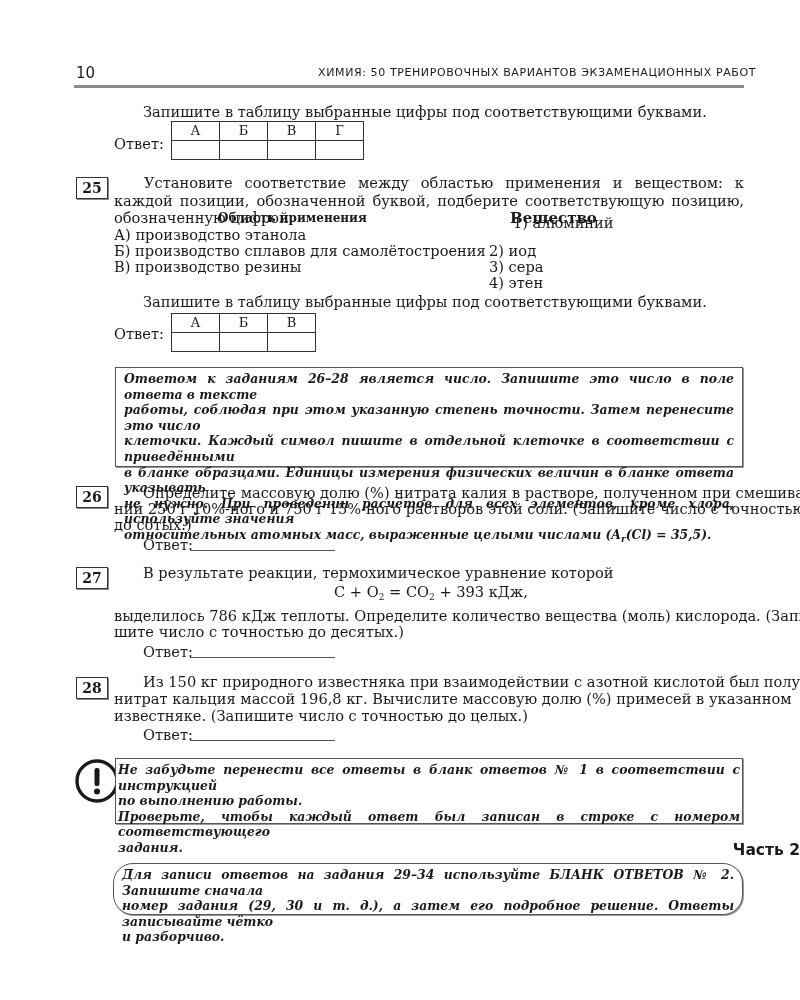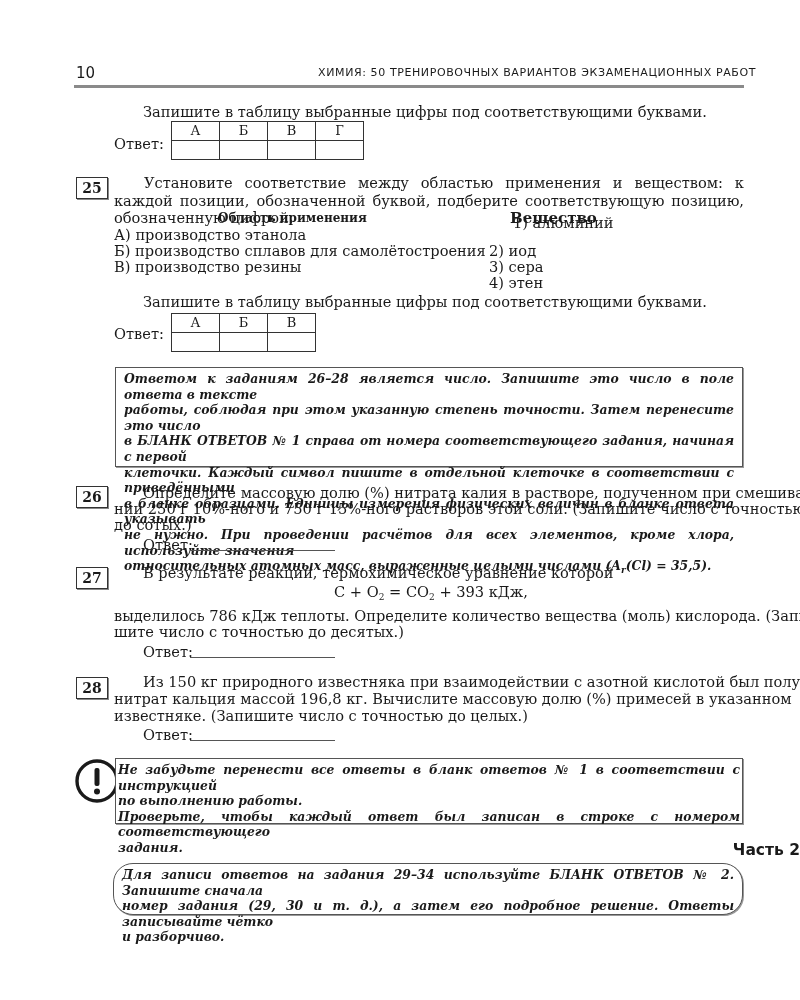--- a/index.html
+++ b/index.html
@@ -83,21 +83,20 @@
     <td></td>
     <td></td>
     <td></td>
   </tr>
 </tbody>
   </table>
 
 <div class="abs notebox" style="left:115px; top:367px; width:628px; height:100px; padding:3px 8px; box-sizing:border-box;">
   <p>Ответом к заданиям 26–28 является число. Запишите это число в поле ответа в тексте</p>
   <p>работы, соблюдая при этом указанную степень точности. Затем перенесите это число</p>
-  <p>в БЛАНК ОТВЕТОВ № 1 справа от номера соответствующего задания, начиная с первой</p>
   <p>клеточки. Каждый символ пишите в отдельной клеточке в соответствии с приведёнными</p>
   <p>в бланке образцами. Единицы измерения физических величин в бланке ответа указывать</p>
   <p>не нужно. При проведении расчётов для всех элементов, кроме хлора, используйте значения</p>
   <p><span>относительных атомных масс, выраженные целыми числами (A</span><sub>r</sub><span>(Cl) = 35,5).</span></p>
 </div>
 
 <div class="abs qnum" style="left:76px; top:486px;">26</div>
 <div class="abs txt" style="left:143px; top:484px;">Определите массовую долю (%) нитрата калия в растворе, полученном при смешива-</div>
 <div class="abs txt" style="left:114px; top:500px;">нии 250 г 10%-ного и 750 г 15%-ного растворов этой соли. (Запишите число с точностью</div>
 <div class="abs txt" style="left:114px; top:516px;">до сотых.)</div>

